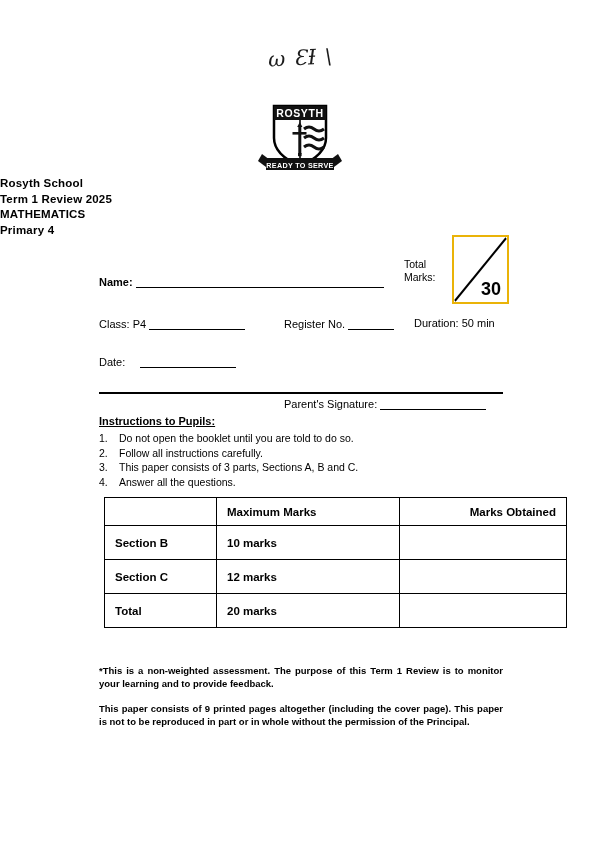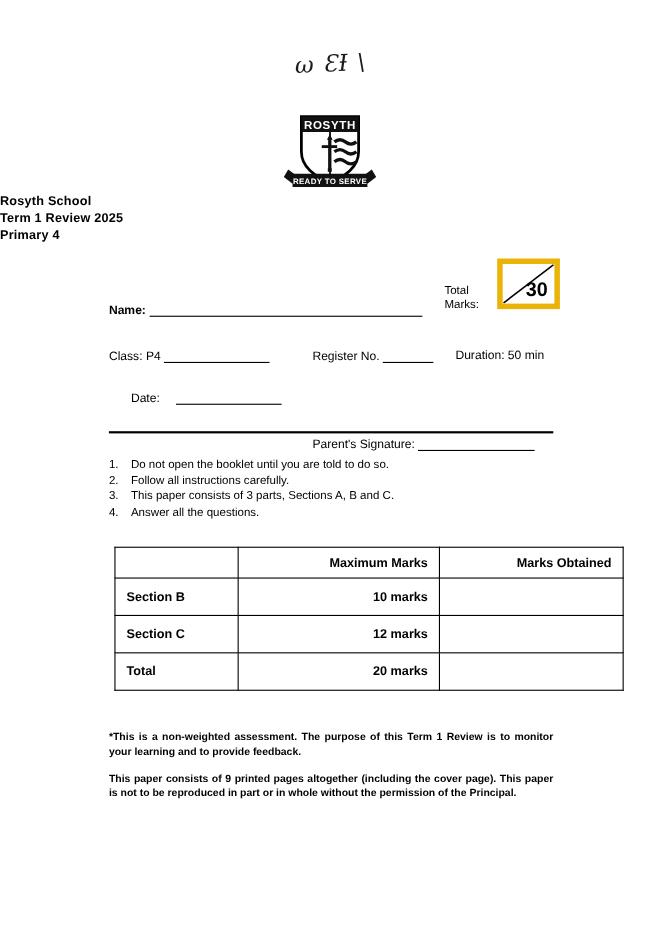--- a/index.html
+++ b/index.html
@@ -64,22 +64,22 @@
     top: 258px;
     font-size: 10.5px;
     line-height: 13px;
     font-weight: normal;
   }
   .totalmarks-box {
     position: absolute;
     left: 452px;
     top: 235px;
     width: 57px;
-    height: 46px;
-    border: 5px solid #eab308;
+    height: 69px;
+    border: 2px solid #eab308;
     box-sizing: border-box;
   }
   .totalmarks-box svg {
     display: block;
     width: 100%;
     height: 100%;
   }
   .totalmarks-value {
     position: absolute;
     right: 6px;
@@ -153,21 +153,21 @@
     table-layout: fixed;
   }
   .marks-table td, .marks-table th {
     border: 1.3px solid #000;
     height: 33px;
     font-size: 11.5px;
     font-weight: bold;
     padding: 0 10px;
   }
   .col-section { width: 91px; text-align: left; }
-  .col-max     { width: 162px; text-align: right; }
+  .col-max     { width: 162px; text-align: left; }
   .col-obt     { width: 146px; text-align: right; }
   .marks-table thead th { height: 27px; }
   .marks-table thead th.col-section { border-left-color: #000; }
 
   
   .footnote {
     position: absolute;
     left: 99px;
     width: 404px;
     font-size: 9.5px;
@@ -211,20 +211,21 @@
       <path d="M6 56 L14 62 L10 69 L2 63 Z" fill="#111111"></path>
       <path d="M82 56 L74 62 L78 69 L86 63 Z" fill="#111111"></path>
       <path d="M10 60 L78 60 L78 72 L10 72 Z" fill="#111111"></path>
       <text x="44" y="69.5" fill="#ffffff" font-family="Liberation Sans, sans-serif" font-size="7.2" font-weight="bold" text-anchor="middle" letter-spacing="0.3">READY TO SERVE</text>
     </svg>
   </div>
 
   <div class="heading">
     <div class="line">Rosyth School</div>
     <div class="line">Term 1 Review 2025</div>
+    <div class="line">MATHEMATICS</div>
     <div class="line">Primary 4</div>
   </div>
 
   <div class="totalmarks-label">
     <div>Total</div>
     <div>Marks:</div>
   </div>
   <div class="totalmarks-box">
     <svg viewBox="0 0 57 57" preserveAspectRatio="none">
       <line x1="1" y1="56" x2="56" y2="1" stroke="#000000" stroke-width="2"></line>
@@ -241,32 +242,33 @@
     <span>Class:</span>
     <span>P4</span>
     <span class="rule r-class"></span>
   </div>
   <div class="field-row" style="left:284px; top:317px;">
     <span>Register No.</span>
     <span class="rule r-reg"></span>
   </div>
   <div class="field-row" style="left:414px; top:317px;">Duration: 50 min</div>
 
-  <div class="field-row" style="left:99px; top:355px;margin-left:20px;">
+  <div class="field-row" style="left:99px; top:355px;">
     <span>Date:</span>
     <span class="rule r-date" style="margin-left:12px;"></span>
   </div>
   <div class="field-row" style="left:284px; top:355px;margin-top:42px;">
     <span>Parent's Signature:</span>
     <span class="rule r-sign"></span>
   </div>
 
   <div class="hr-thick"></div>
 
   <div class="instr">
+    <div class="instr-title">Instructions to Pupils:</div>
     <ul class="instr-list">
       <li>
         <span class="instr-num">1.</span><span>Do not open the booklet until you are told to do so.</span>
       </li>
       <li>
         <span class="instr-num">2.</span><span>Follow all instructions carefully.</span>
       </li>
       <li>
         <span class="instr-num">3.</span><span>This paper consists of 3 parts, Sections A, B and C.</span>
       </li>

